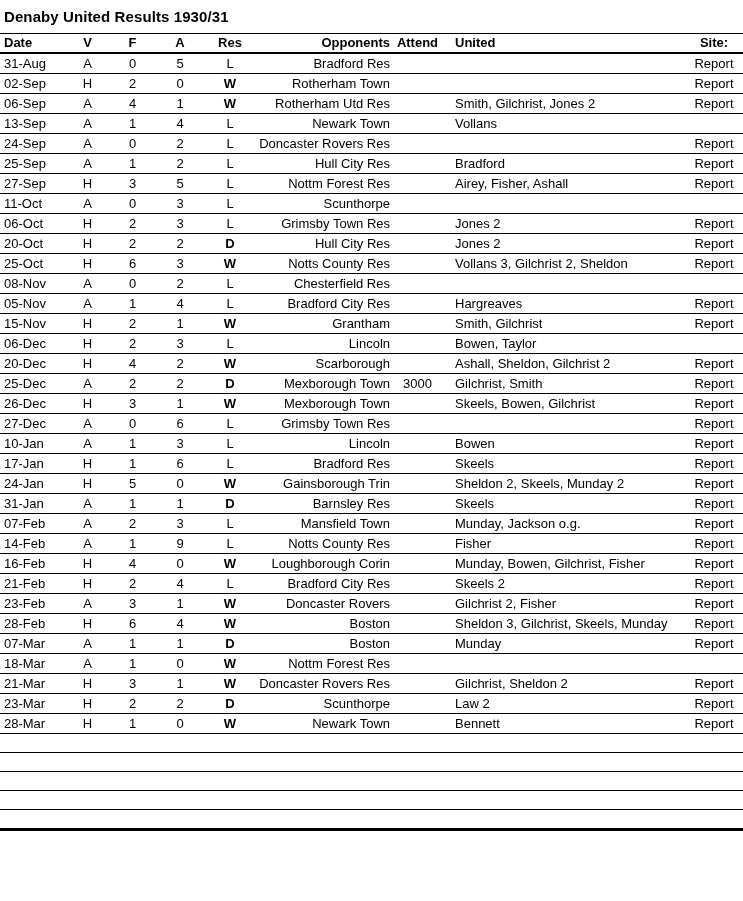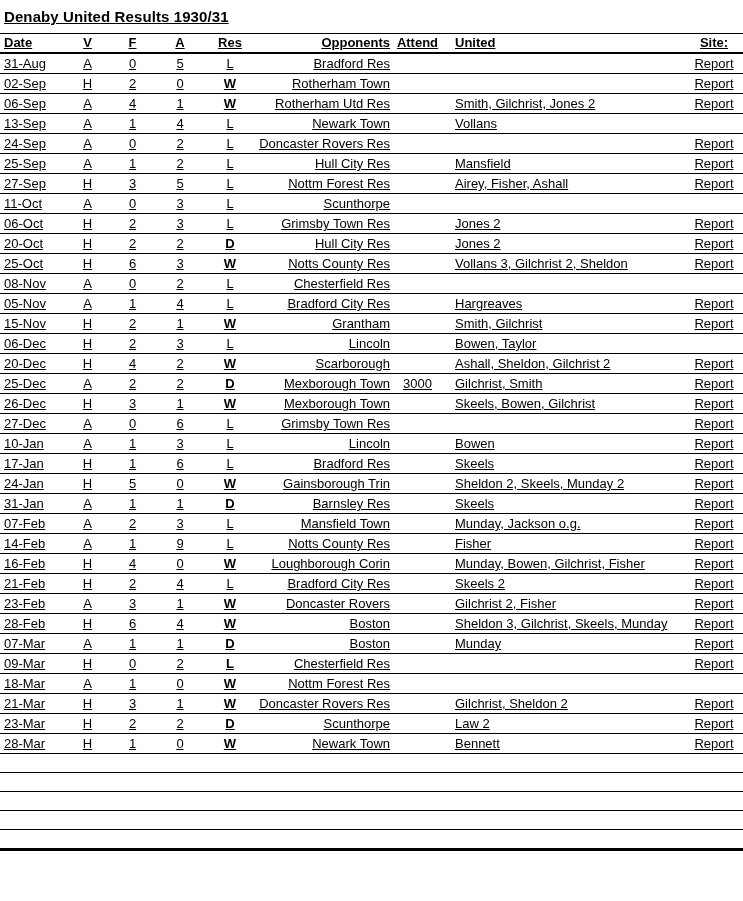--- a/index.html
+++ b/index.html
@@ -8,21 +8,20 @@
     background: #ffffff;
     width: 743px;
     font-family: "Liberation Sans", "DejaVu Sans", sans-serif;
     color: #000;
   }
   .page {
     width: 743px;
     height: 901px;
     overflow: hidden;
     background: #fff;
-    text-decoration: underline;
   }
   .title {
     font-size: 15px;
     font-weight: 700;
     padding: 8px 0 0 4px;
     height: 33px;
     box-sizing: border-box;
     letter-spacing: 0.1px;
   }
   table.results {
@@ -156,21 +155,21 @@
       <td class="ac">Report</td>
     </tr>
         <tr>
       <td class="al pad-date">25-Sep</td>
       <td class="ac">A</td>
       <td class="ac">1</td>
       <td class="ac">2</td>
       <td class="ac">L</td>
       <td class="al pad-opp">Hull City Res</td>
       <td class="ac"></td>
-      <td class="al pad-sco">Mansfield</td>
+      <td class="al pad-sco">Bradford</td>
       <td class="ac">Report</td>
     </tr>
         <tr>
       <td class="al pad-date">27-Sep</td>
       <td class="ac">H</td>
       <td class="ac">3</td>
       <td class="ac">5</td>
       <td class="ac">L</td>
       <td class="al pad-opp">Nottm Forest Res</td>
       <td class="ac"></td>
@@ -421,31 +420,20 @@
     </tr>
         <tr>
       <td class="al pad-date">07-Mar</td>
       <td class="ac">A</td>
       <td class="ac">1</td>
       <td class="ac">1</td>
       <td class="ac bold">D</td>
       <td class="al pad-opp">Boston</td>
       <td class="ac"></td>
       <td class="al pad-sco">Munday</td>
-      <td class="ac">Report</td>
-    </tr>
-        <tr>
-      <td class="al pad-date">09-Mar</td>
-      <td class="ac">H</td>
-      <td class="ac">0</td>
-      <td class="ac">2</td>
-      <td class="ac bold">L</td>
-      <td class="al pad-opp">Chesterfield Res</td>
-      <td class="ac"></td>
-      <td class="al pad-sco"></td>
       <td class="ac">Report</td>
     </tr>
         <tr>
       <td class="al pad-date">18-Mar</td>
       <td class="ac">A</td>
       <td class="ac">1</td>
       <td class="ac">0</td>
       <td class="ac bold">W</td>
       <td class="al pad-opp">Nottm Forest Res</td>
       <td class="ac"></td>

